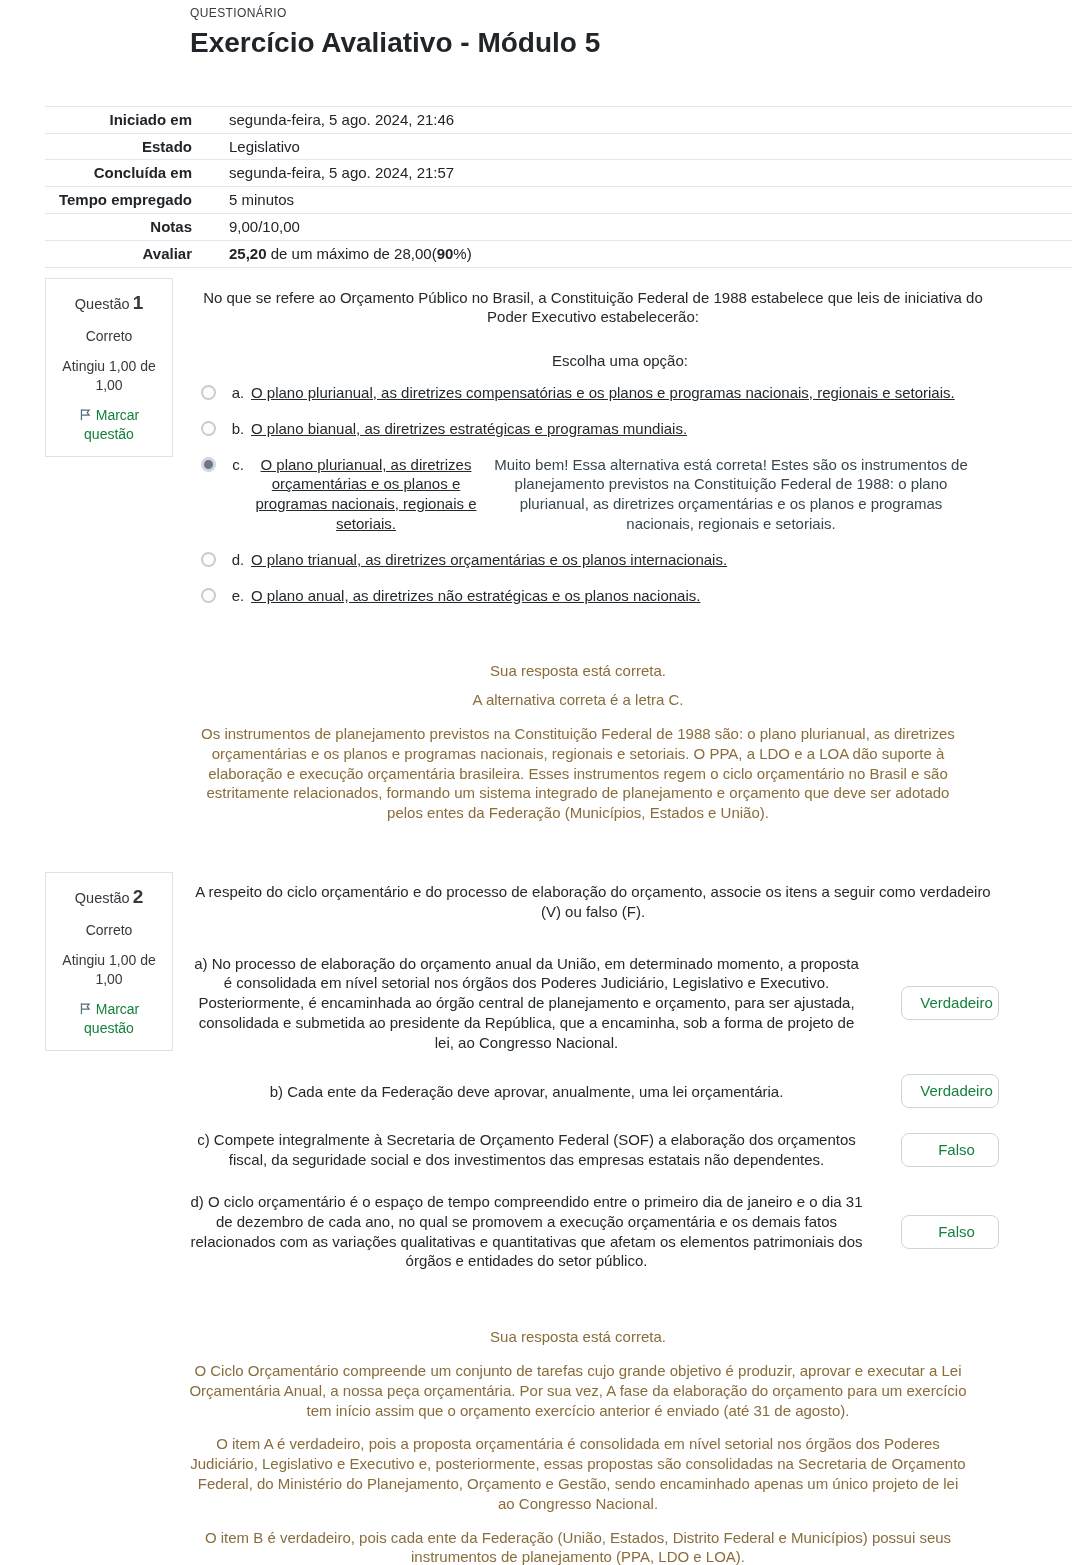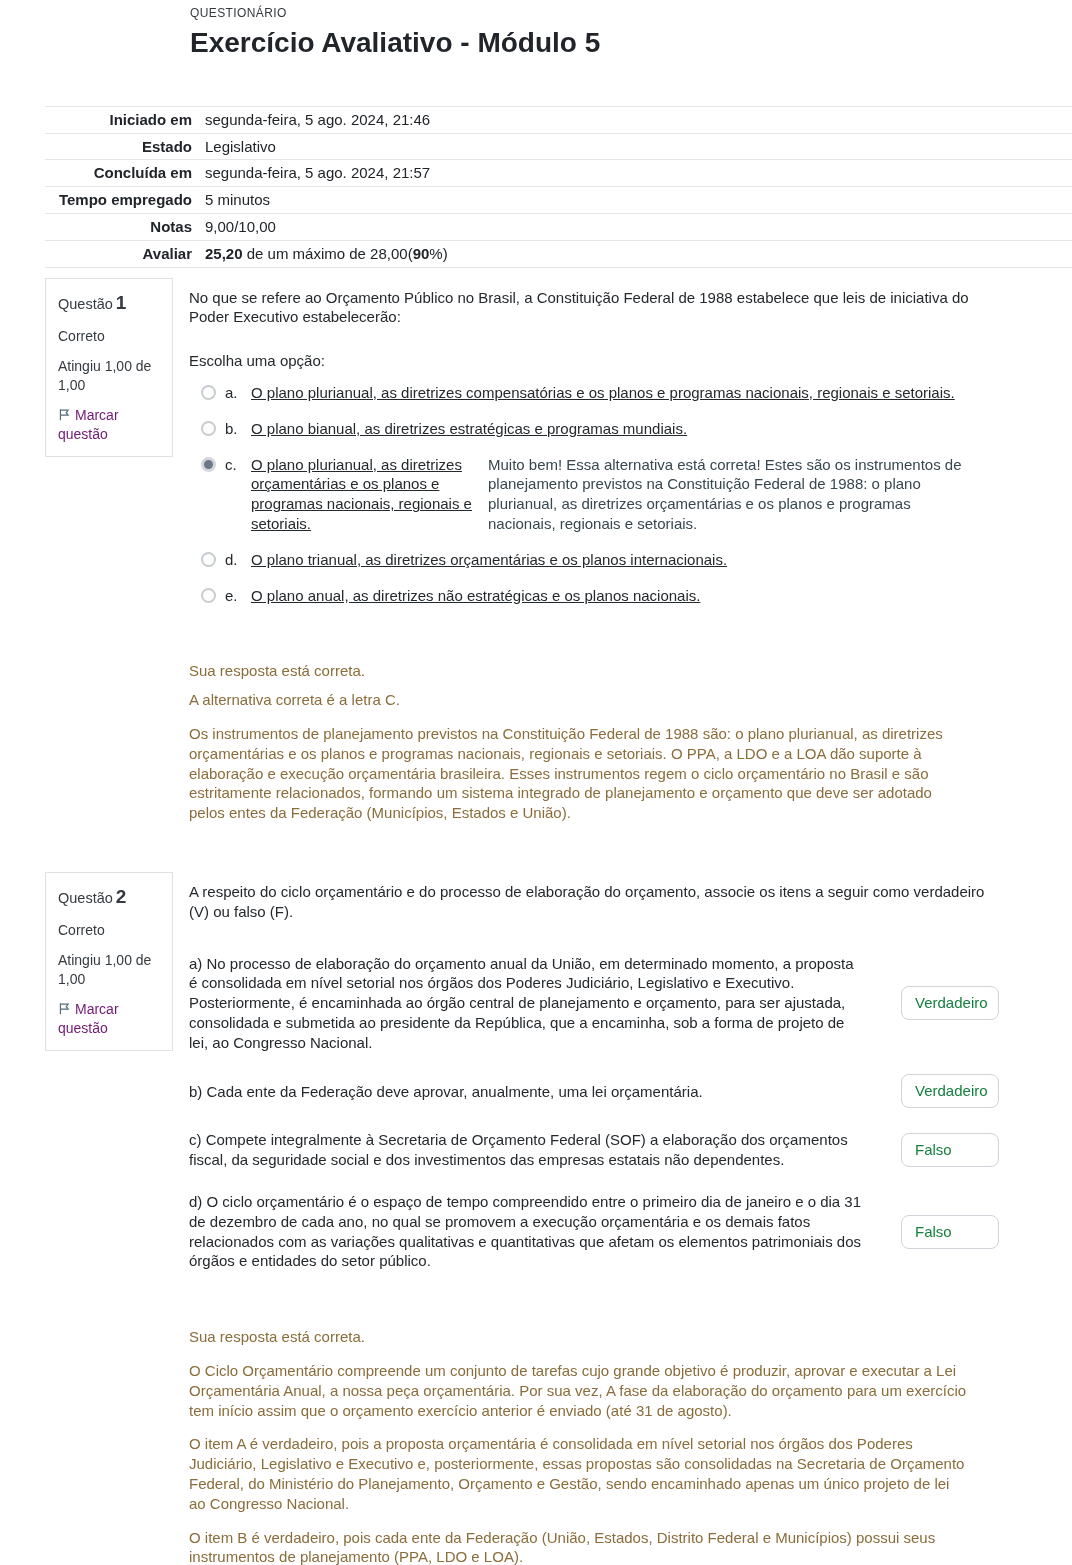--- a/index.html
+++ b/index.html
@@ -11,36 +11,36 @@
   }
   .page { position:relative; width:1072px; padding-top:6px; }
 
   
   .qheader { padding-left:190px; }
   .kicker { font-size:12px; letter-spacing:.4px; color:#343a40; }
   .page-title { font-size:28px; font-weight:700; color:#212529; margin-top:3px; }
 
   
   .summary { margin:44px 0 0 45px; border-bottom:1px solid #e3e7ec; }
-  .srow { display:flex; border-top:1px solid #e3e7ec; padding:3px 0; }
+  .srow { display:flex; border-top:1px solid #e3e7ec; padding:3px 0;gap:24px; }
   .srow .lbl { width:160px; text-align:right; font-weight:700; padding-right:13px; color:#212529; }
   .srow .val { flex:1; color:#212529; }
   .bold { font-weight:700; }
 
   
-  .question { display:flex; align-items:flex-start; margin-top:10px; }
+  .question { display:flex; align-items:flex-start; margin-top:10px;text-align:center; }
   .qinfo {
     width:128px; margin-left:45px; border:1px solid #dee2e6; background:#fff;
     padding:11px 12px 13px 12px; font-size:14px; color:#343a40; flex-shrink:0;
   }
   .qinfo .qno { font-size:14.5px; }
   .qinfo .qno b { font-size:19px; font-weight:700; margin-left:3px; }
   .qinfo .state { margin-top:12px; }
   .qinfo .grade { margin-top:12px; }
-  .flag-link { margin-top:12px; color:#701a75; cursor:pointer; }
+  .flag-link { margin-top:12px; color:#15803d; cursor:pointer; }
   .flag-link svg { vertical-align:-1px; margin-right:4px; }
 
   .qcontent { margin-left:16px; width:862px; padding-top:10px; }
   .q-text { max-width:808px; }
   .prompt { margin-top:24px; }
 
   
   .options { margin-top:12px; }
   .option-row { display:flex; align-items:flex-start; margin-bottom:16px; }
   .radio {

